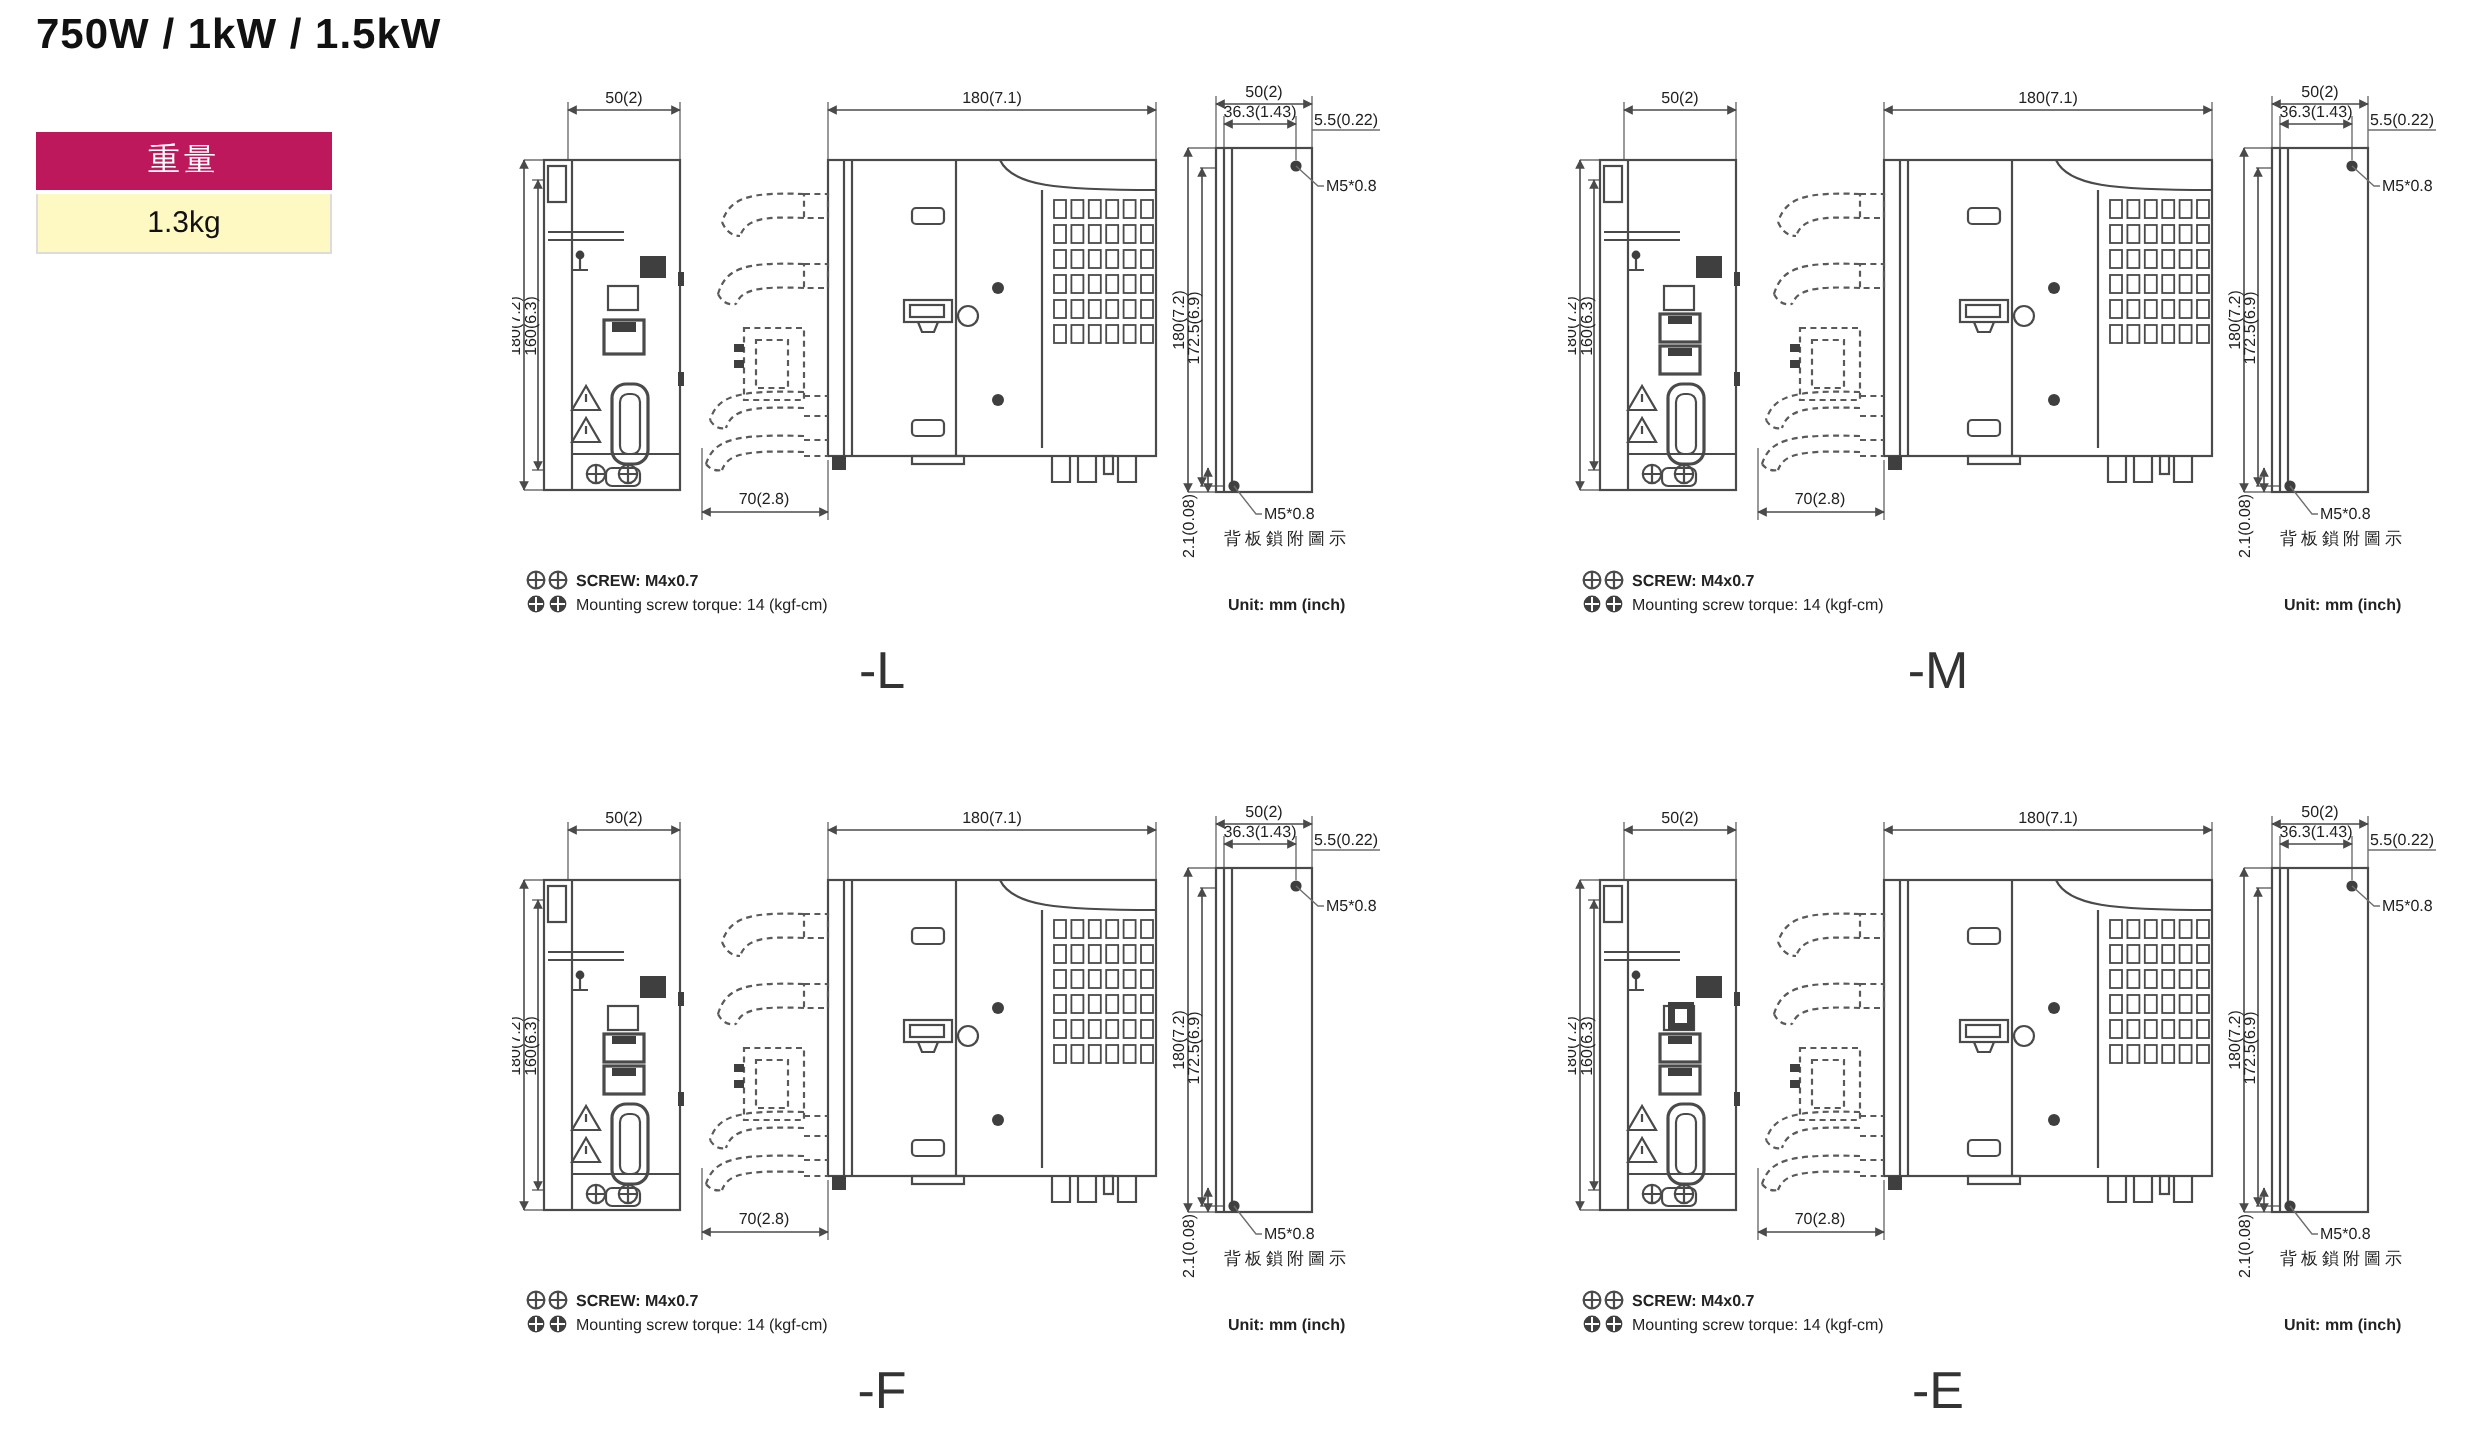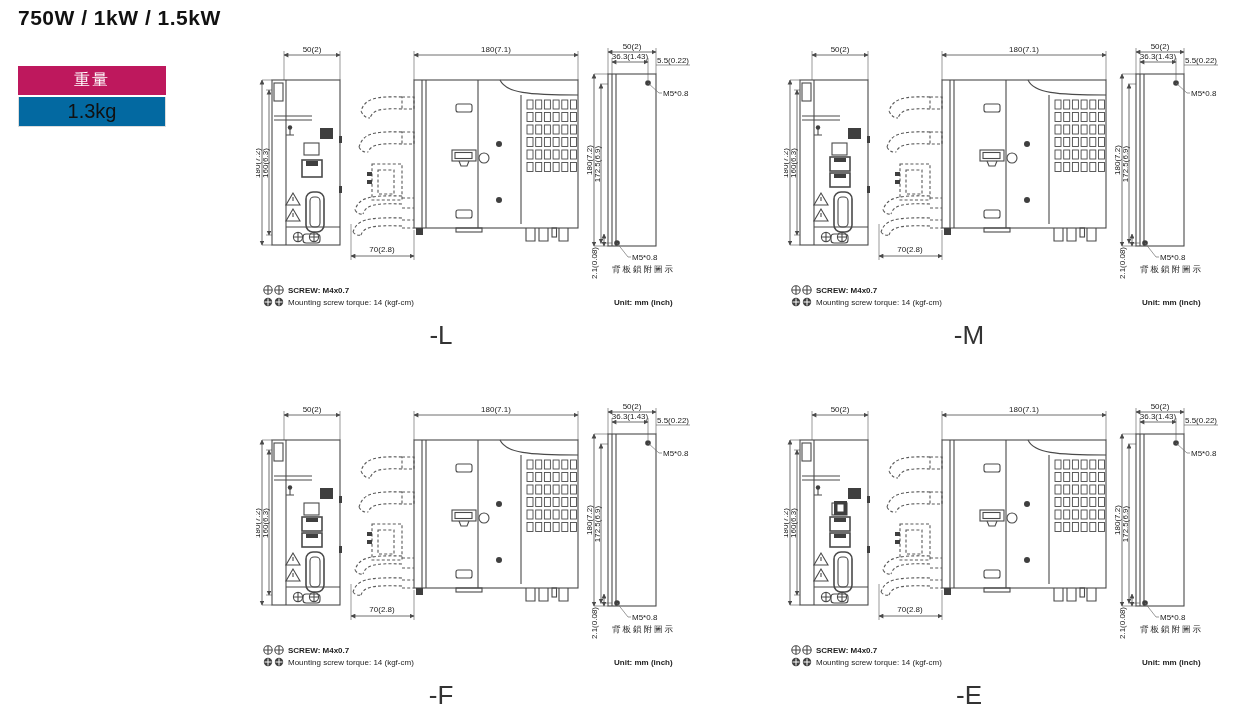--- a/index.html
+++ b/index.html
@@ -3,21 +3,21 @@
 <meta charset="utf-8">
 <style>
   html,body{margin:0;padding:0;background:#ffffff;}
   .page{position:relative;width:1242px;height:726px;background:#fff;overflow:hidden;
         font-family:"Liberation Sans",sans-serif;}
   .page-title{position:absolute;left:18px;top:6px;font-size:21px;font-weight:bold;
         color:#111;letter-spacing:0.5px;}
   .weight-table{position:absolute;left:18px;top:66px;width:148px;}
   .wt-header{height:29px;background:#be185d;color:#fff;font-size:16px;letter-spacing:2px;
         display:flex;align-items:center;justify-content:center;border-bottom:2px solid #fff;}
-  .wt-value{height:29px;background:#0369a1;color:#111;font-size:20px;
+  .wt-value{height:29px;background:#fef9c3;color:#111;font-size:15px;
         display:flex;align-items:center;justify-content:center;border:1px solid #dcdcdc;border-top:none;}
   .panel{position:absolute;width:484px;height:318px;}
   svg{display:block;}
   svg text{font-family:"Liberation Sans",sans-serif;fill:#222;}
   .t{font-size:8px;}
   .tb{font-size:8px;font-weight:bold;}
   .tc{font-size:8.5px;letter-spacing:2px;}
   .variant{font-size:26px;fill:#333;}
   .s{fill:none;stroke:#4a4a4a;stroke-width:1.1;}
   .s2{fill:none;stroke:#4a4a4a;stroke-width:1.6;}

